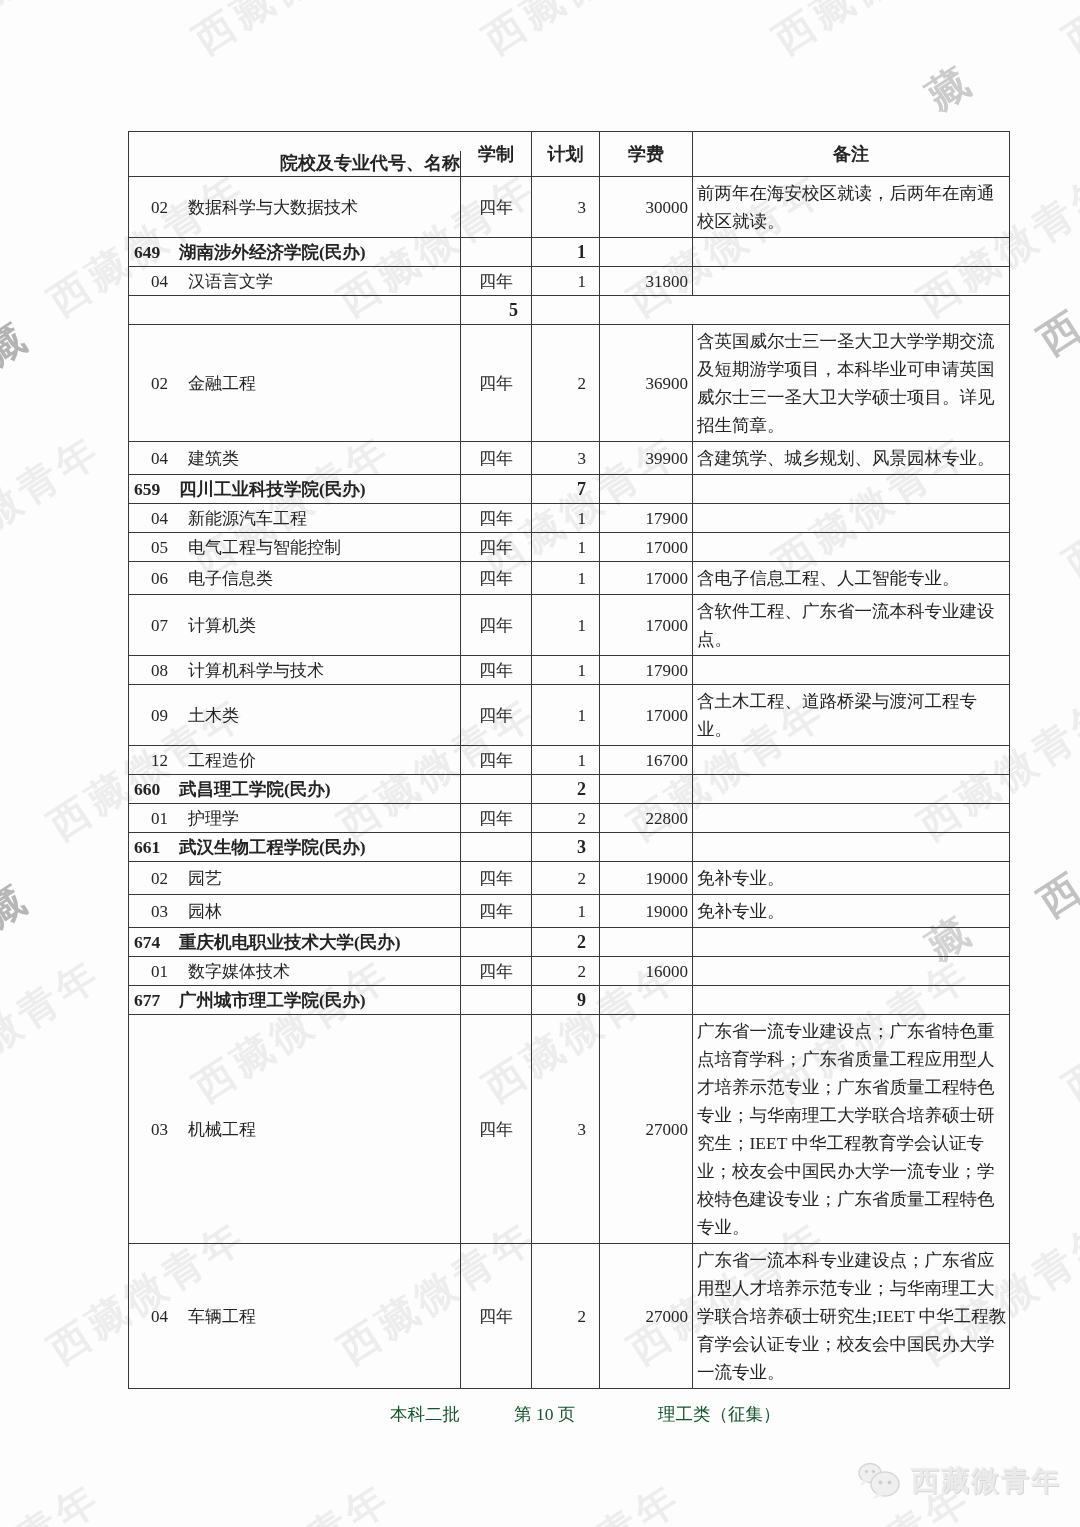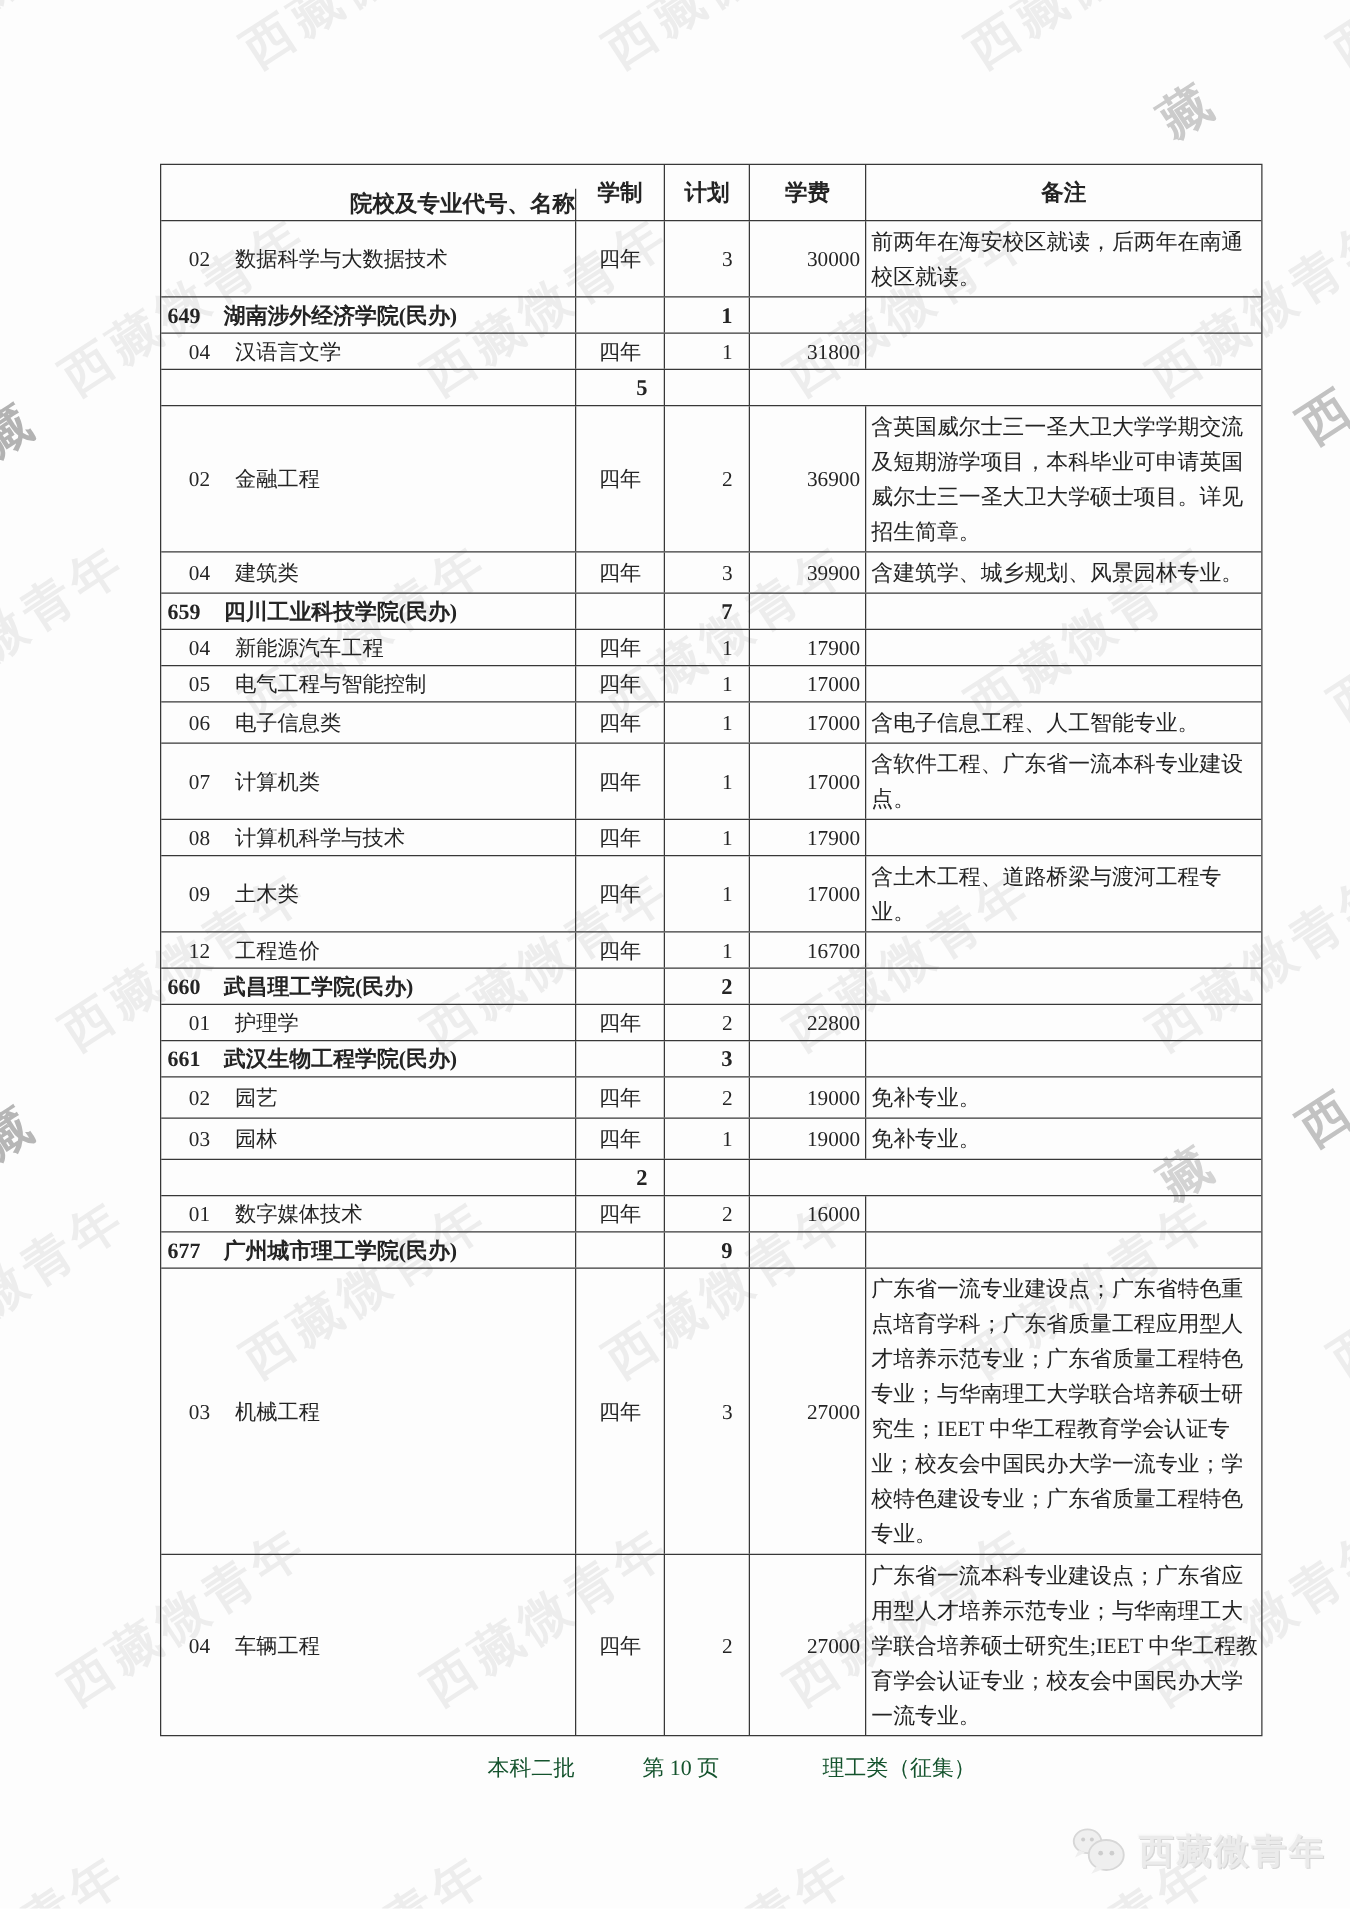--- a/index.html
+++ b/index.html
@@ -351,20 +351,24 @@
             <span>园林</span>
           </div>
           <div class="cell years">四年</div>
           <div class="cell plan">1</div>
           <div class="cell fee">19000</div>
           <div class="cell note">
             <span>免补专业。</span>
           </div>
         </div>
         <div class="trow inst">
+          <div class="cell name">
+            <span class="code">674</span>
+            <span>重庆机电职业技术大学(民办)</span>
+          </div>
           <div class="cell years"></div>
           <div class="cell plan">2</div>
           <div class="cell fee"></div>
           <div class="cell note">
             <span></span>
           </div>
         </div>
         <div class="trow major">
           <div class="cell name">
             <span class="code">01</span>

